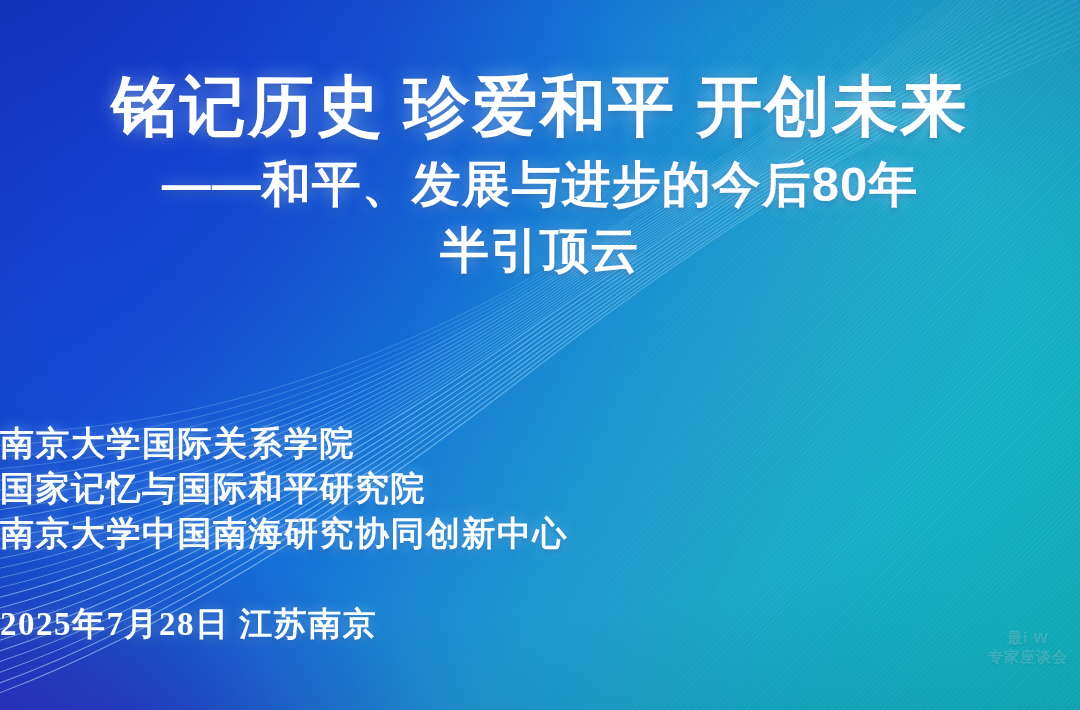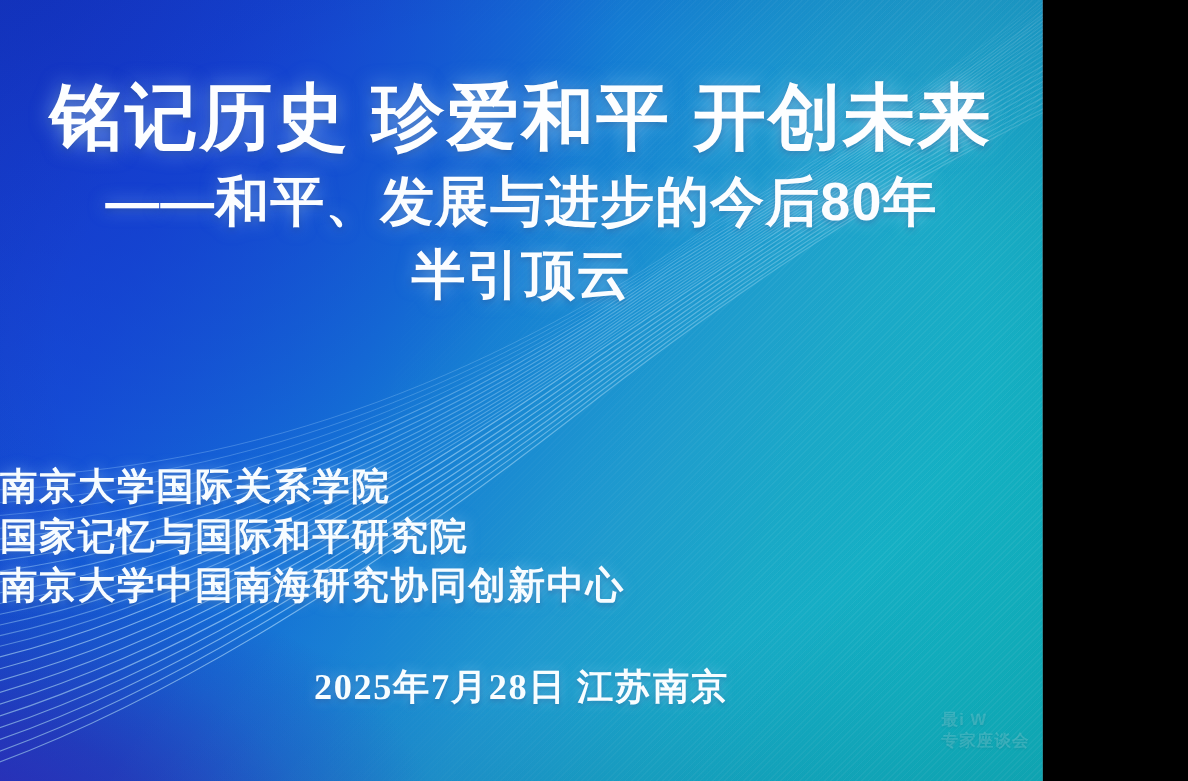--- a/index.html
+++ b/index.html
@@ -2,25 +2,25 @@
 <html><head>
 <meta charset="utf-8">
 <style>
   html, body {
     margin: 0;
     padding: 0;
     background: #000;
   }
   #slide {
     position: relative;
-    width: 948px;
+    width: 1080px;
     height: 710px;
     overflow: hidden;
     font-family: "Liberation Sans", "DejaVu Sans", sans-serif;
-    background: #7f1d1d;
+    background: #a21caf;
   }
 
   
   .bg-layer {
     position: absolute;
     inset: 0;
     pointer-events: none;
   }
   .bg-base {
     background:
@@ -128,37 +128,36 @@
     text-shadow:
       0 0 13px rgba(175,222,255,0.5),
       0 2px 5px rgba(8,40,110,0.34);
   }
 
   .datebar {
     position: absolute;
     left: 0;
     right: 0;
     top: 602px;
-    text-align: center;
     font-family: "Liberation Serif", "DejaVu Serif", serif;
     font-size: 33px;
     font-weight: 700;
     color: #f8fdff;
     letter-spacing: 1.5px;
     white-space: nowrap;
     text-shadow:
       0 0 12px rgba(175,222,255,0.45),
       0 2px 5px rgba(8,40,110,0.32);
   }
 
   .watermark {
     position: absolute;
     right: 12px;
-    bottom: 27px;
-    text-align: left;
+    bottom: 44px;
+    text-align: center;
     color: rgba(255,255,255,0.17);
     font-size: 15px;
     line-height: 1.22;
     letter-spacing: 1px;
     font-weight: 700;
     white-space: nowrap;
     text-shadow: 0 1px 2px rgba(0,60,80,0.12);
   }
 </style>
 </head>

